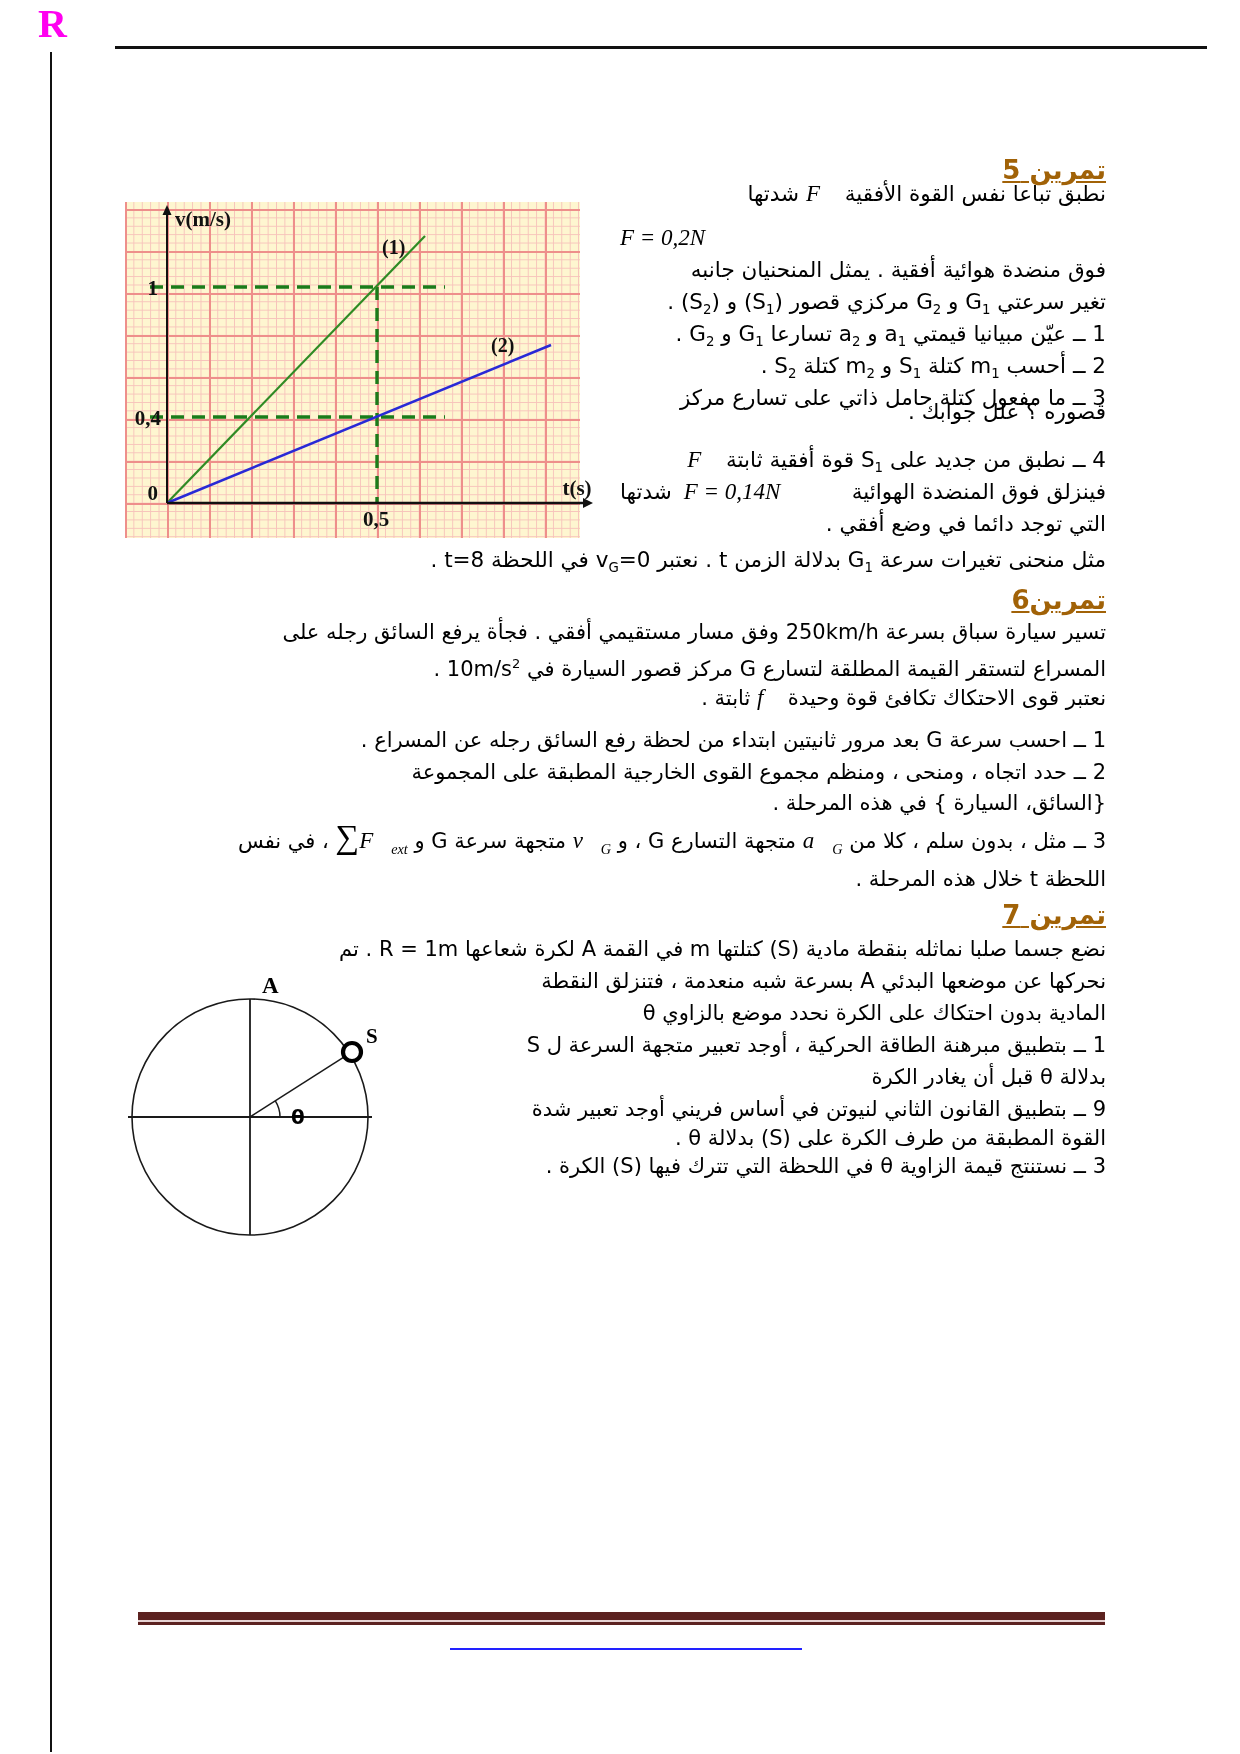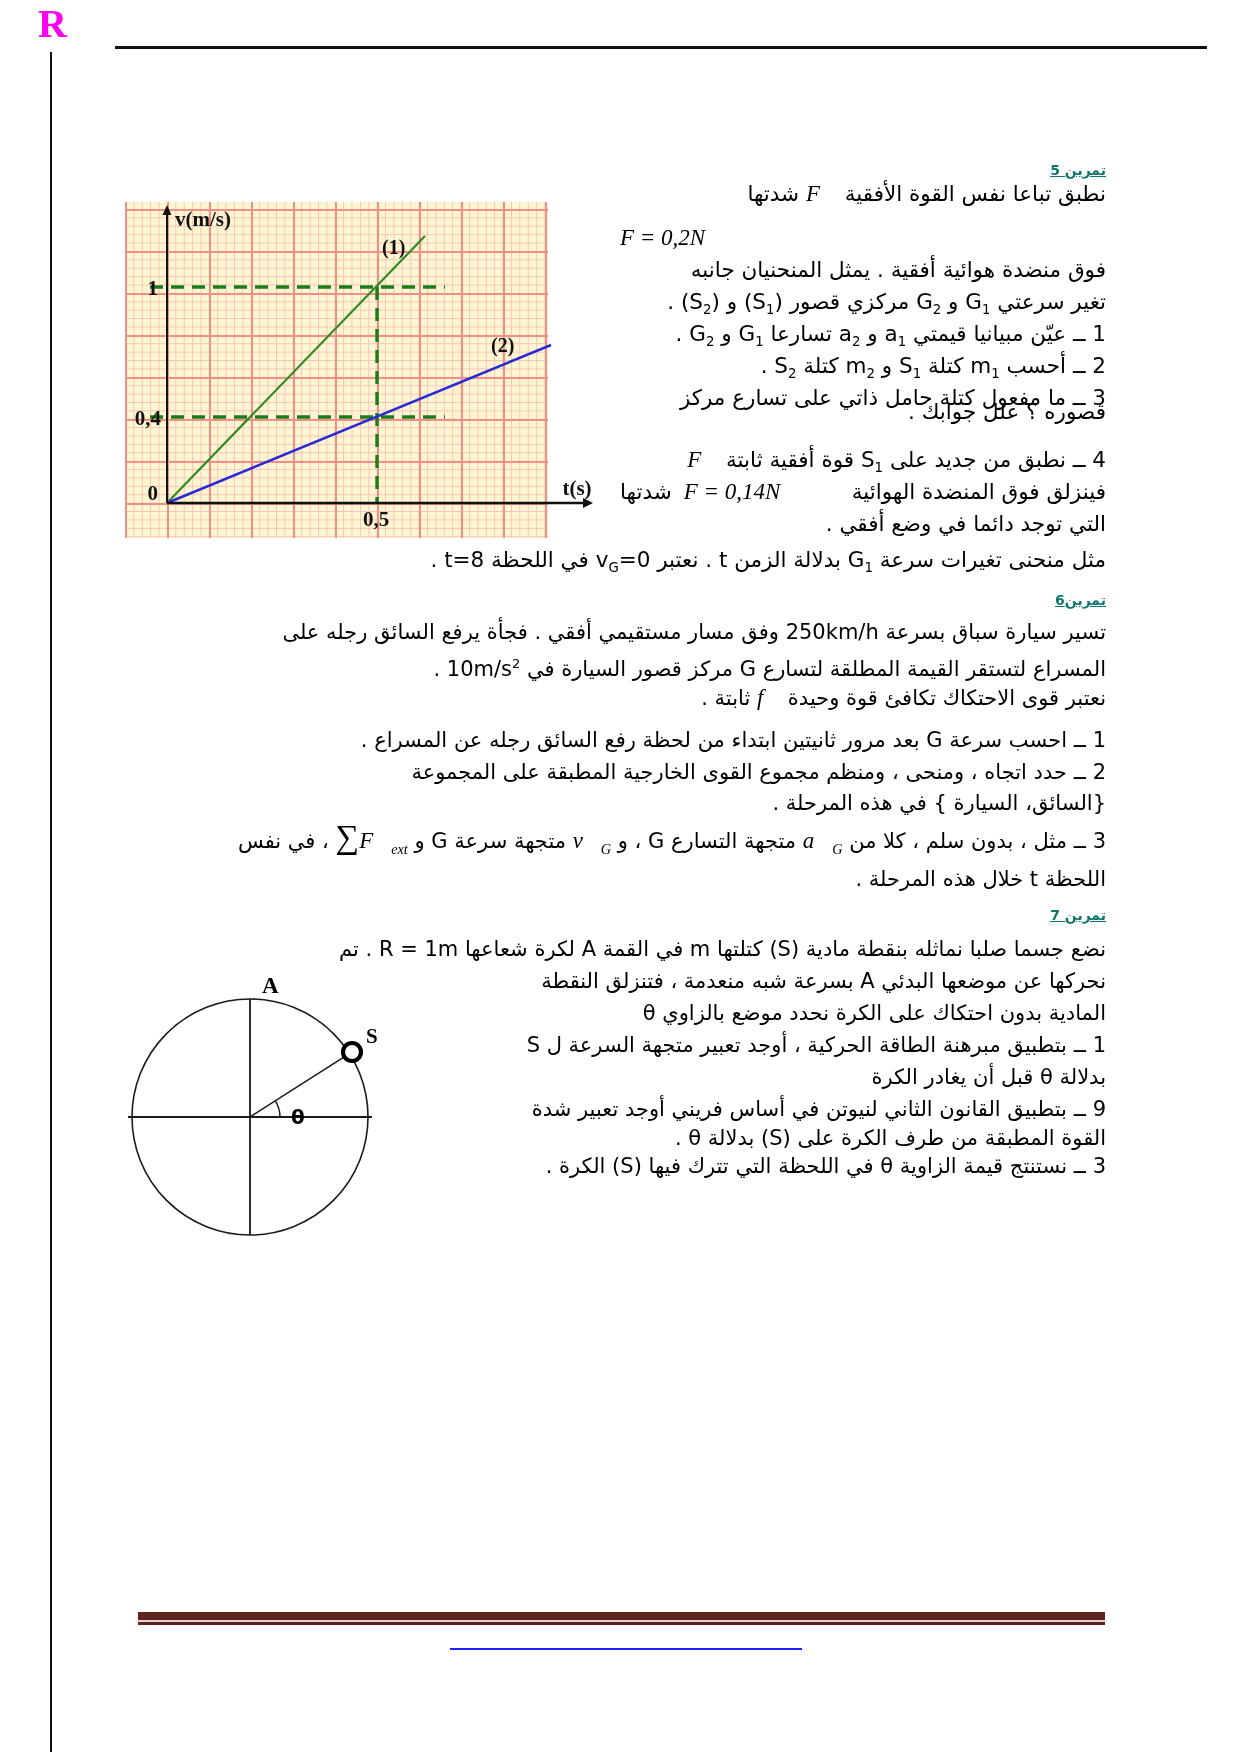--- a/index.html
+++ b/index.html
@@ -3,21 +3,21 @@
 <meta charset="utf-8">
 <style>
   html,body{margin:0;padding:0;}
   body{
     width:1240px;height:1754px;position:relative;background:#ffffff;
     font-family:"DejaVu Sans",sans-serif;color:#000;overflow:hidden;
   }
   .abs{position:absolute;}
   .ar{direction:rtl;text-align:right;white-space:nowrap;font-size:21.5px;line-height:32px;height:32px;}
   .f2{font-size:21px;}
-  .extitle{color:#0f766e;font-weight:bold;text-decoration:underline;font-size:14px;line-height:28px;white-space:nowrap;direction:rtl;}
+  .extitle{color:#a16207;font-weight:bold;text-decoration:underline;font-size:26px;line-height:28px;white-space:nowrap;direction:rtl;}
   .m{font-family:"Liberation Serif","DejaVu Serif",serif;font-style:italic;font-size:23px;}
   sub{font-size:0.62em;}
   sup{font-size:0.62em;}
   .sum{font-size:1.45em;font-style:normal;line-height:1;}
   .flexline{display:flex;justify-content:space-between;align-items:baseline;direction:ltr;}
   .flexgroup{display:inline-flex;gap:12px;align-items:baseline;direction:ltr;}
   .logo{font-family:"Liberation Serif","DejaVu Serif",serif;font-weight:bold;font-size:40px;color:#FF00F0;line-height:40px;}
   .rule-top{background:#111;height:3px;}
   .rule-left{background:#111;width:2px;}
   .graph{
@@ -58,21 +58,21 @@
 <div class="abs ar flexline" style="left:620px;top:476px;width:486px;">
   <span class="flexgroup">
     <span dir="rtl">شدتها</span>
     <span class="m">F = 0,14N</span>
   </span>
   <span dir="rtl">فينزلق فوق المنضدة الهوائية</span>
 </div>
 <div class="abs ar" style="right:134px;top:508px;">التي توجد دائما في وضع أفقي .</div>
 <div class="abs ar" style="right:134px;top:544px;">مثل منحنى تغيرات سرعة G<sub>1</sub> بدلالة الزمن t . نعتبر <span dir="ltr">v<sub>G</sub>=0</span> في اللحظة <span dir="ltr">t=8</span> .</div>
 
-<div class="abs graph" style="left:125px;top:202px;width:423px;height:336px;">
+<div class="abs graph" style="left:125px;top:202px;width:423px;height:336px;padding-left:32px;">
   <svg width="475" height="336" viewBox="0 0 475 336" style="position:absolute;left:0;top:0;">
 
     <line x1="25" y1="85" x2="320" y2="85" stroke="#1A7C1A" stroke-width="3.4" stroke-dasharray="13 8"></line>
     <line x1="25" y1="215" x2="320" y2="215" stroke="#1A7C1A" stroke-width="3.4" stroke-dasharray="13 8"></line>
     <line x1="252" y1="85" x2="252" y2="301" stroke="#1A7C1A" stroke-width="3.4" stroke-dasharray="13 8"></line>
 
     <line x1="42" y1="301" x2="300" y2="34" stroke="#2F8B24" stroke-width="2.2"></line>
     <line x1="42" y1="301" x2="426" y2="143" stroke="#2929D6" stroke-width="2.5"></line>
 
     <line x1="42" y1="301" x2="42" y2="10" stroke="#111" stroke-width="2"></line>

